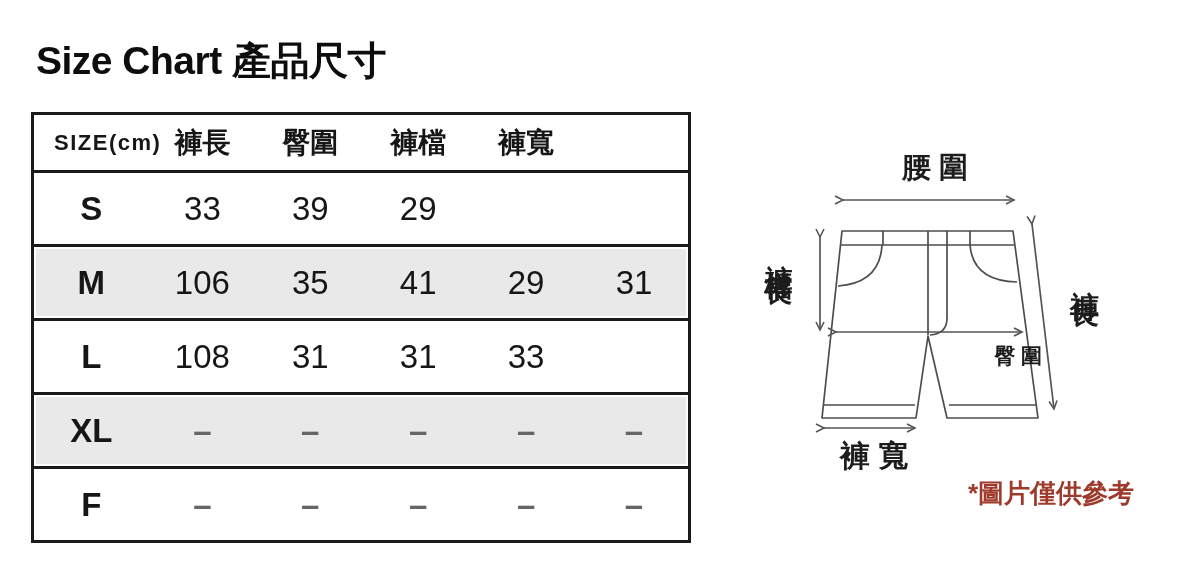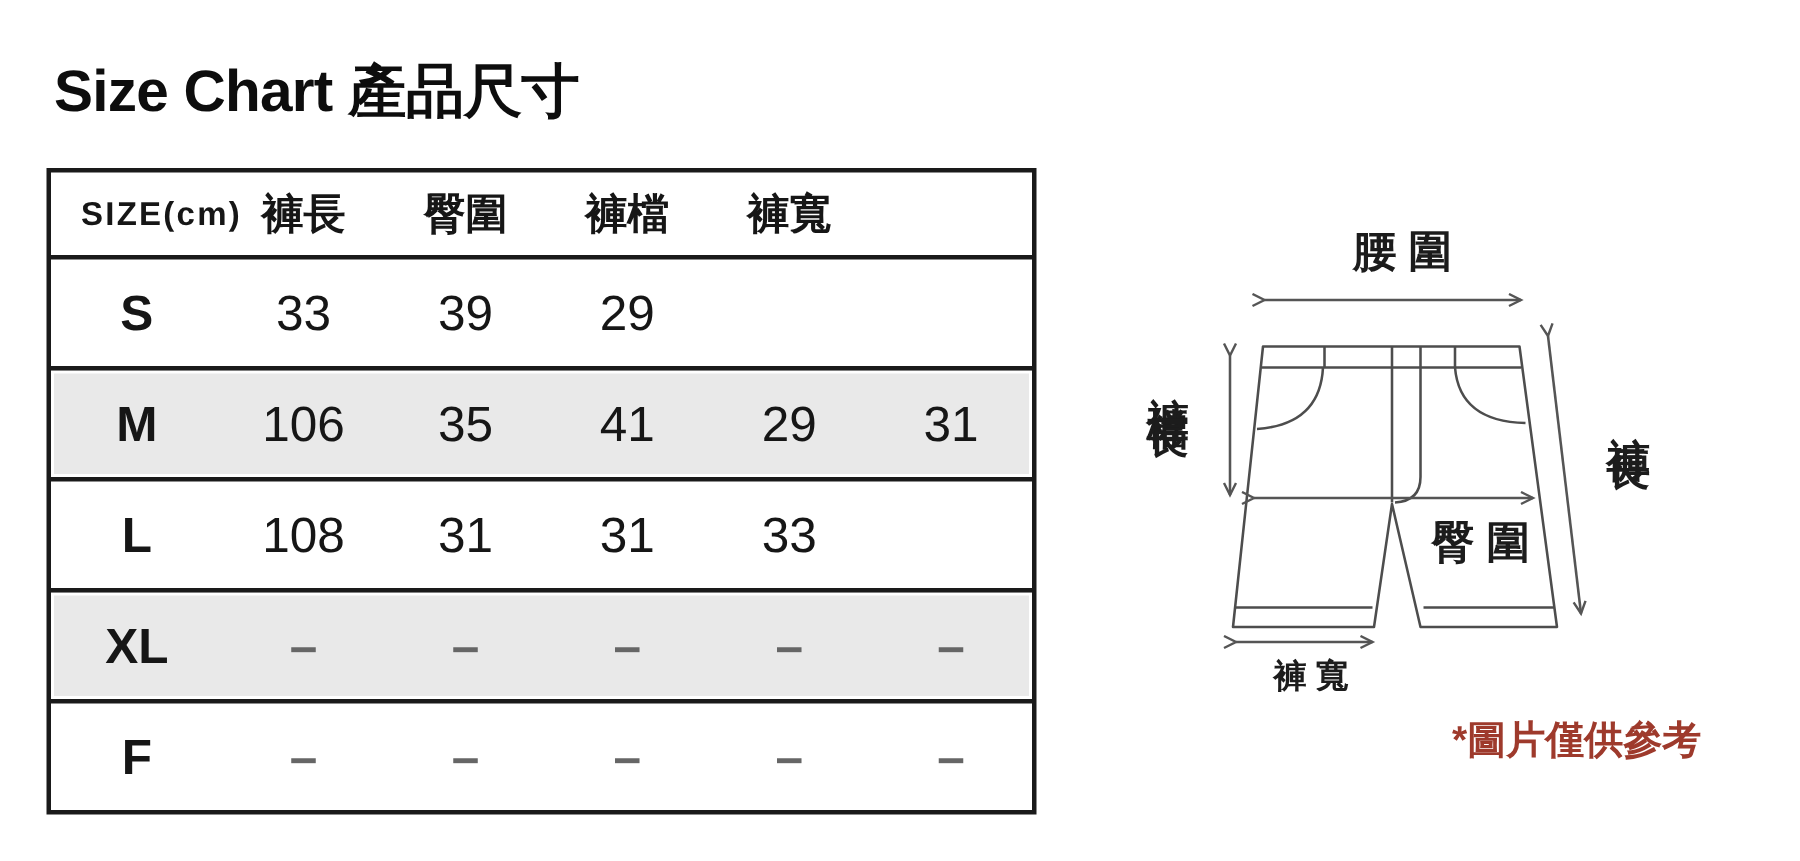--- a/index.html
+++ b/index.html
@@ -27,22 +27,22 @@
 
   
   .diagram { position: absolute; left: 730px; top: 130px; width: 470px; height: 430px; }
   .diagram svg { position: absolute; left: 0; top: 0; }
   .dlabel { position: absolute; font-weight: 600; color: #1c1c1c; }
   .lbl-waist { left: 140px; top: 18px; width: 130px; text-align: center; font-size: 29px; }
   .lbl-crotch { left: 30px; top: 112px; font-size: 28px; writing-mode: vertical-rl;
     text-orientation: upright; line-height: 36px; letter-spacing: 7px; }
   .lbl-length { left: 336px; top: 138px; font-size: 29px; writing-mode: vertical-rl;
     text-orientation: upright; line-height: 38px; letter-spacing: 8px; }
-  .lbl-hip { left: 202px; top: 212px; width: 110px; text-align: center; font-size: 29px; }
-  .lbl-width { left: 92px; top: 306px; width: 104px; text-align: center; font-size: 22px; }
+  .lbl-hip { left: 202px; top: 212px; width: 110px; text-align: right; font-size: 21px; }
+  .lbl-width { left: 92px; top: 306px; width: 104px; text-align: center; font-size: 30px; }
   .ref-note { position: absolute; left: 238px; top: 346px; font-size: 26px; font-weight: 700; }
 </style>
 </head>
 <body>
 
 <div class="stage">
 
   <div class="title">Size Chart 產品尺寸</div>
 
   <div class="size-table">

